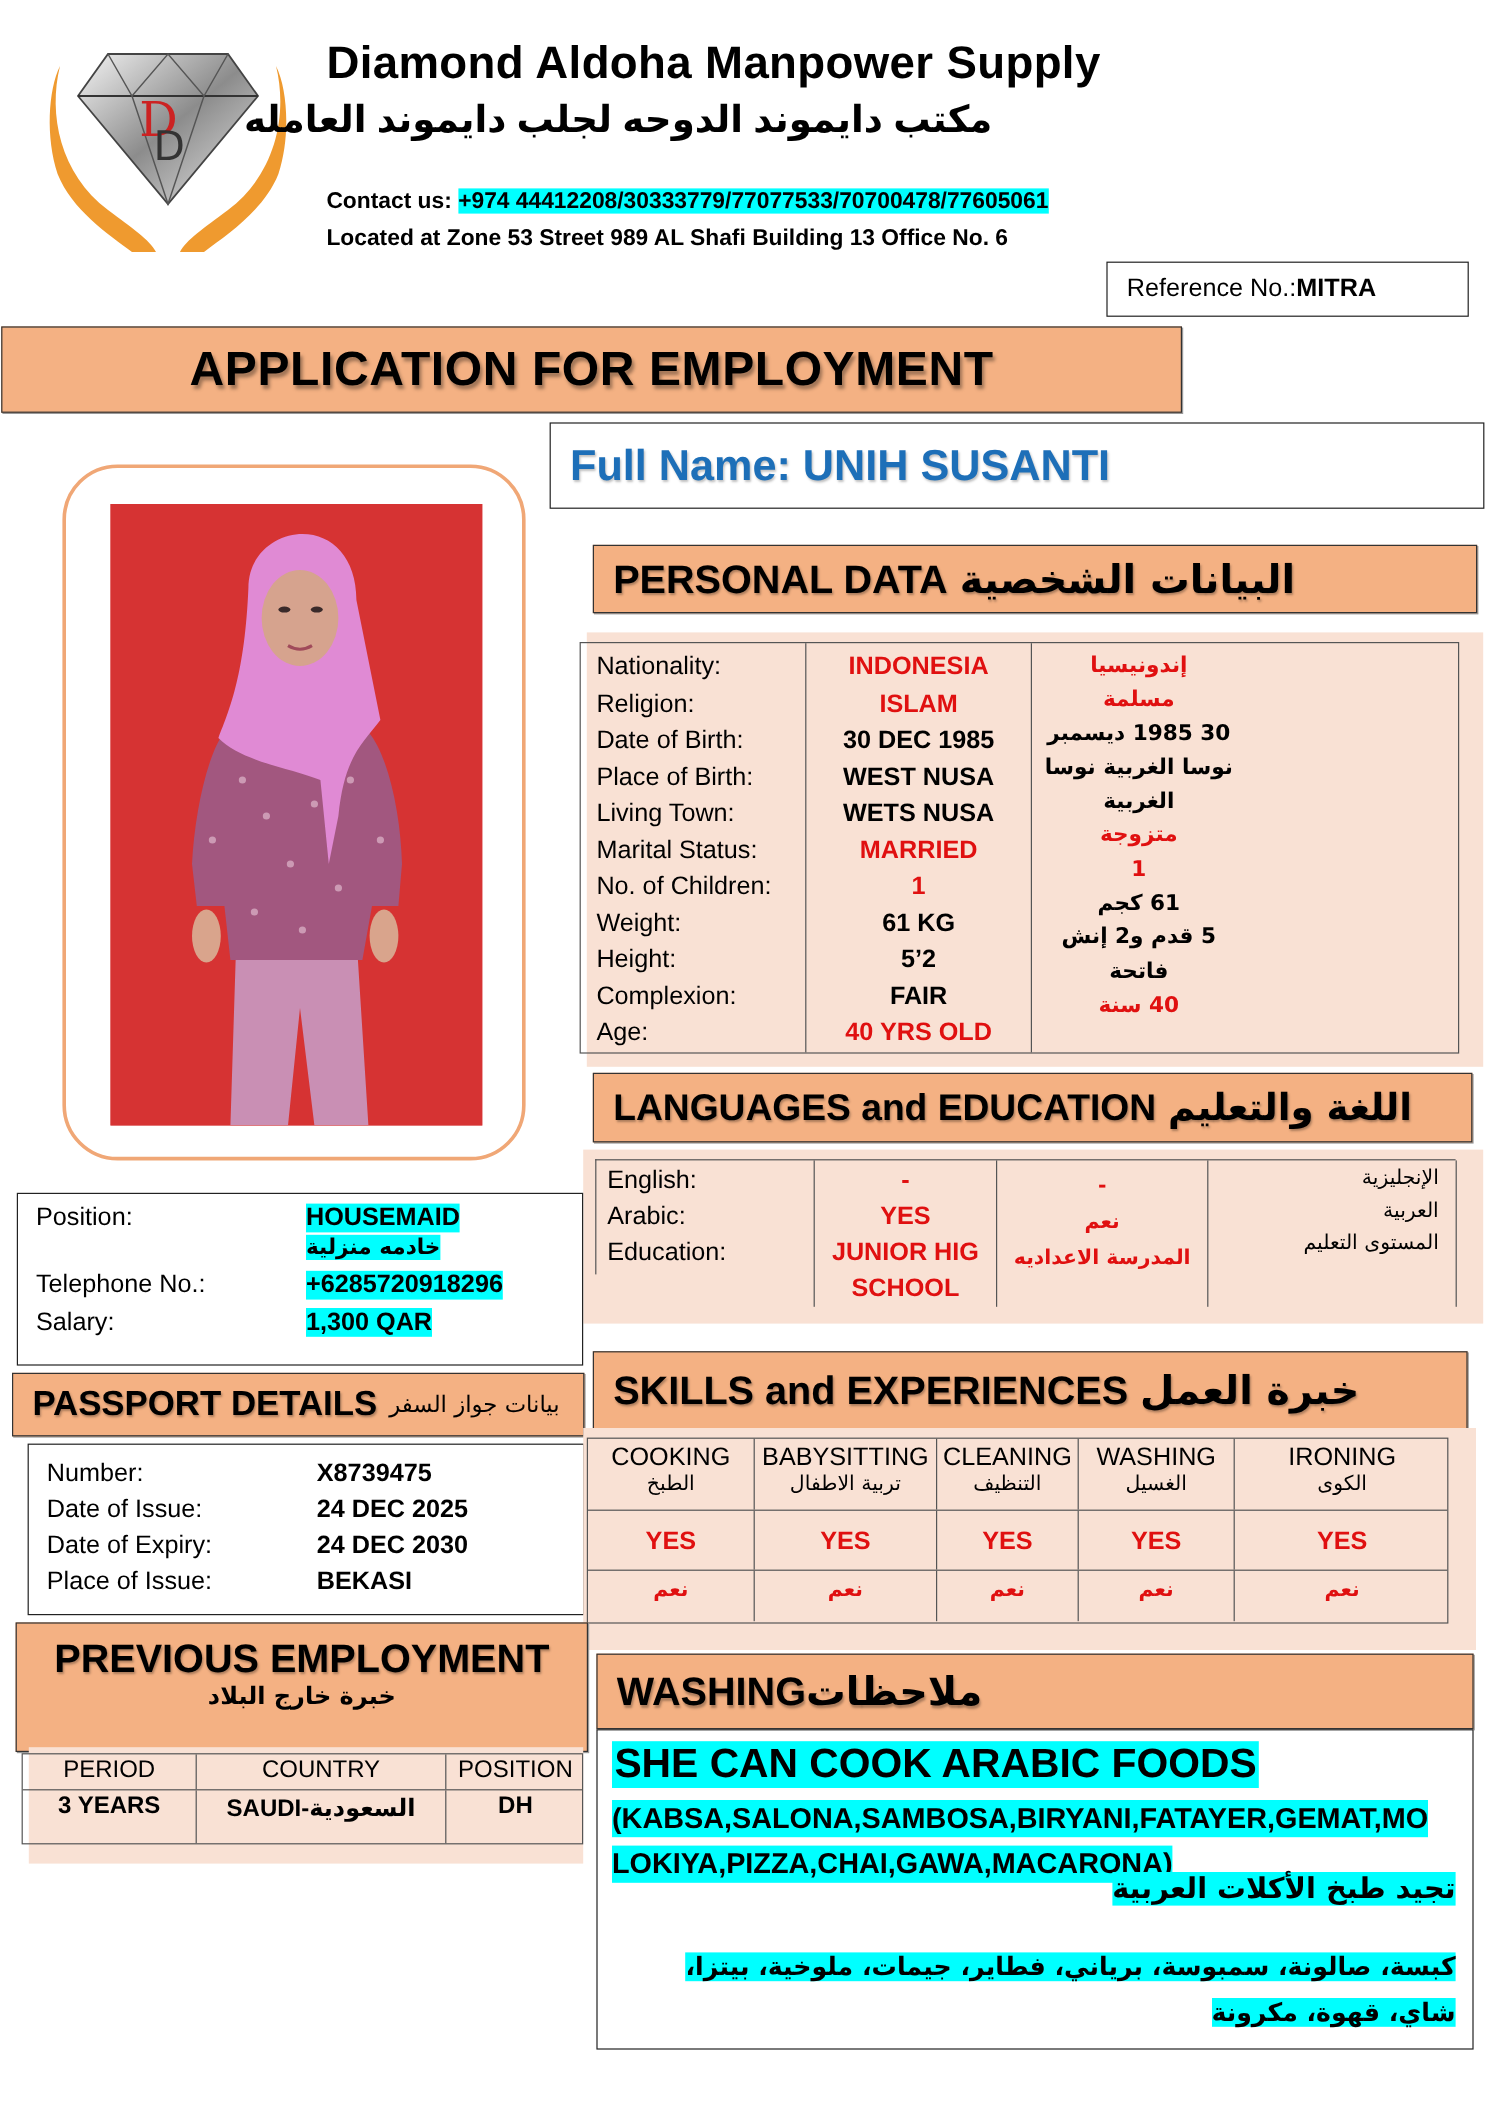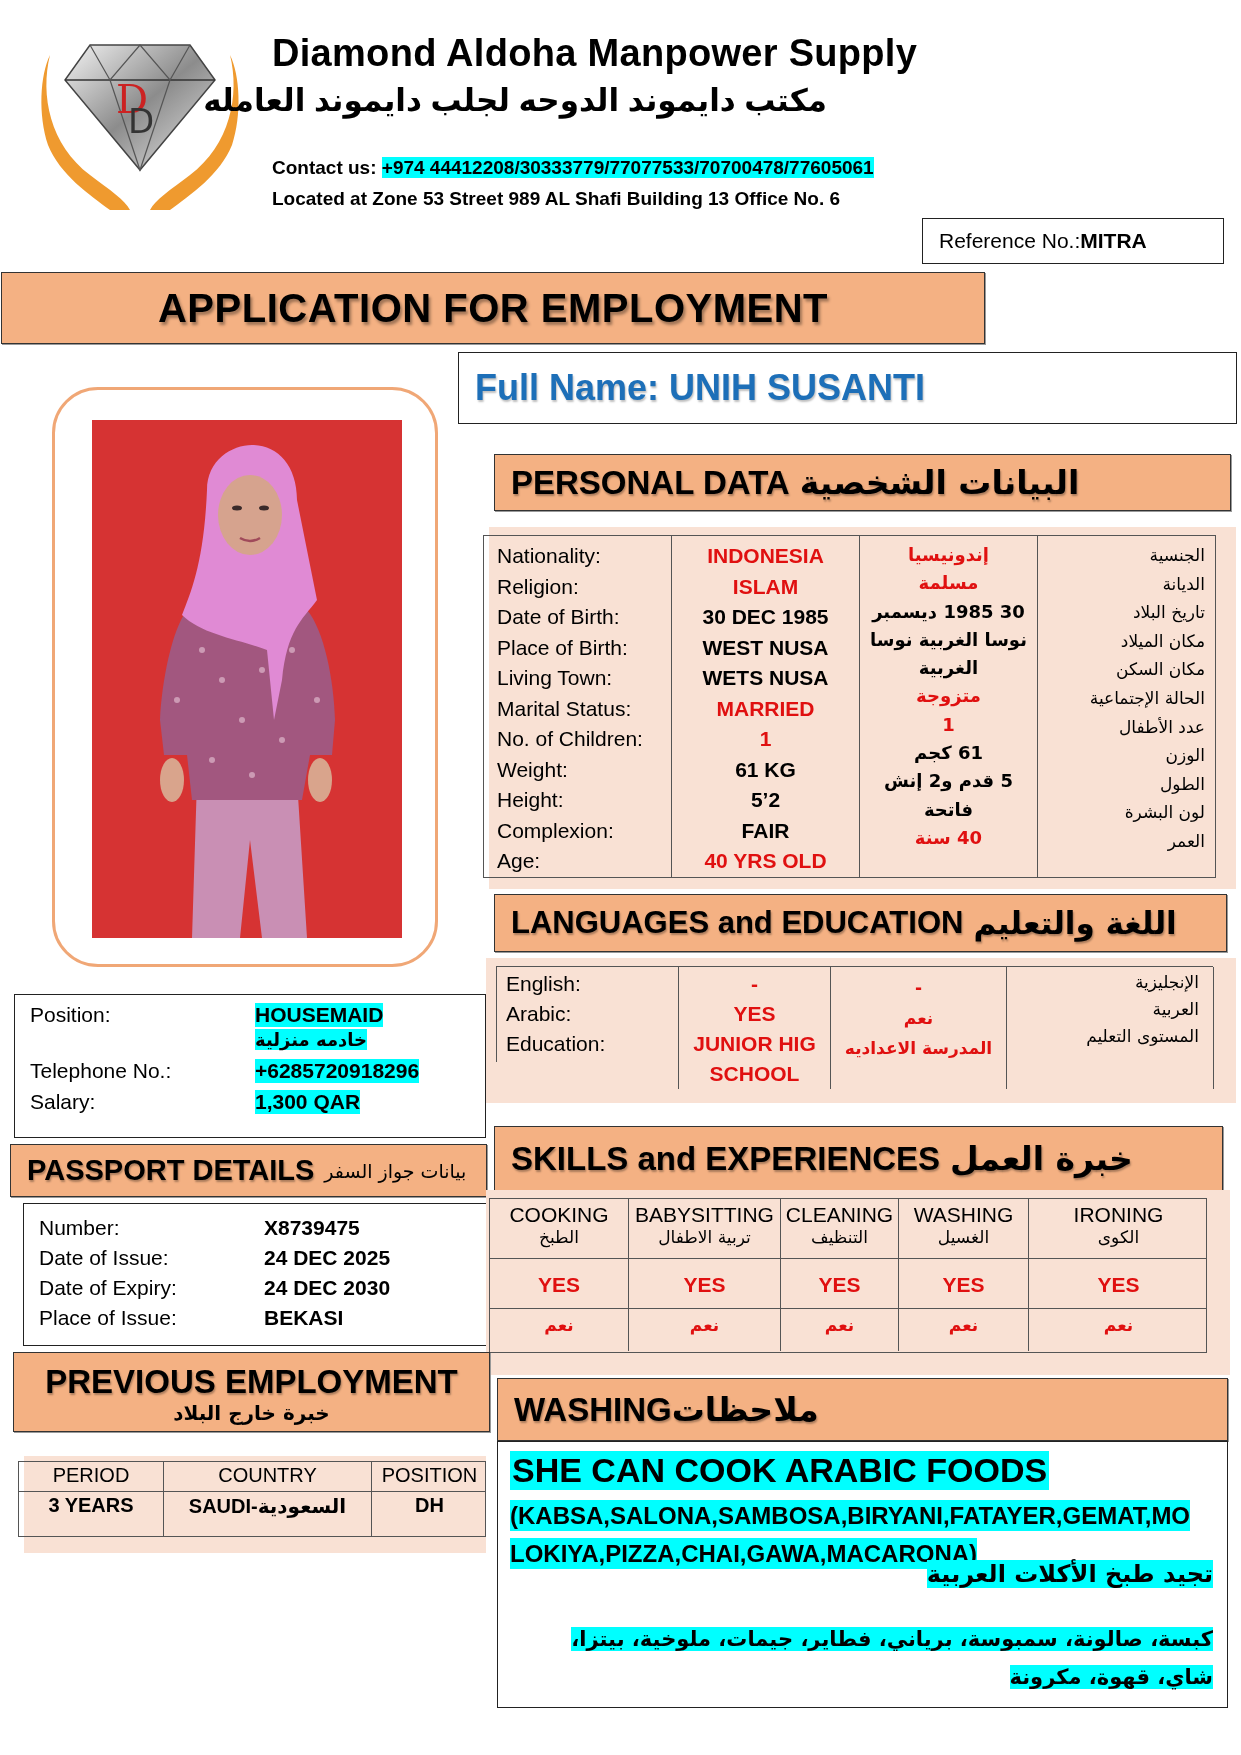--- a/index.html
+++ b/index.html
@@ -78,21 +78,21 @@
   .sk-row > div:last-child { border-right: none; }
   .sk-hdr { height: 60px; border-bottom: 1.5px solid #555; }
   .sk-hdr .en { font-size: 21px; padding-top: 4px; white-space: nowrap; }
   .sk-hdr .arl { font-family: "DejaVu Sans", sans-serif; font-size: 17px; direction: rtl; }
   .sk-yes { height: 50px; border-bottom: 1.5px solid #555; }
   .sk-yes > div { font-size: 21px; font-weight: bold; color: #e01010; padding-top: 14px; }
   .sk-ar { height: 42px; }
   .sk-ar > div { font-family: "DejaVu Sans", sans-serif; font-size: 17px; font-weight: bold; color: #e01010; padding-top: 6px; }
 
   
-  .prev-head { left: 13px; top: 1352px; width: 477px; height: 80px; text-align: center; font-weight: bold; }
+  .prev-head { left: 13px; top: 1352px; width: 477px; height: 108px; text-align: center; font-weight: bold; }
   .prev-head .t1 { font-size: 33px; padding-top: 10px; text-shadow: 1px 2px 2px rgba(0,0,0,0.3); }
   .prev-head .t2 { font-family: "DejaVu Sans", sans-serif; font-size: 20px; direction: rtl; }
   .prev-bg { left: 24px; top: 1456px; width: 462px; height: 97px; background: #f9e1d4; }
   .prev-table { left: 18px; top: 1461px; width: 468px; height: 76px; border: 1.5px solid #555; }
   .prev-row { display: grid; grid-template-columns: 145px 208px 115px; }
   .prev-row > div { border-right: 1.5px solid #555; text-align: center; font-size: 20px; font-weight: bold; white-space: nowrap; }
   .prev-row > div:last-child { border-right: none; }
   .prev-hdr { height: 30px; border-bottom: 1.5px solid #555; }
   .prev-hdr > div { font-weight: normal; padding-top: 2px; }
   .prev-data { height: 44px; }
@@ -224,33 +224,20 @@
     <div>30 1985 ديسمبر</div>
     <div>نوسا الغربية نوسا</div>
     <div>الغربية</div>
     <div class="red">متزوجة</div>
     <div class="red">1</div>
     <div>61 كجم</div>
     <div>5 قدم و2 إنش</div>
     <div>فاتحة</div>
     <div class="red">40 سنة</div>
   </div>
-  <div class="pd-col pd-arlabels">
-    <div>الجنسية</div>
-    <div>الديانة</div>
-    <div>تاريخ البلاد</div>
-    <div>مكان الميلاد</div>
-    <div>مكان السكن</div>
-    <div>الحالة الإجتماعية</div>
-    <div>عدد الأطفال</div>
-    <div>الوزن</div>
-    <div>الطول</div>
-    <div>لون البشرة</div>
-    <div>العمر</div>
-  </div>
 </div>
 
 <div class="abs banner sec-head le-head">
   <span>LANGUAGES and EDUCATION</span>
   <span class="ar-h">اللغة والتعليم</span>
 </div>
 <div class="abs le-bg"></div>
 <div class="abs le-table">
   <div class="le-col le-labels">
     <div>English:</div>

